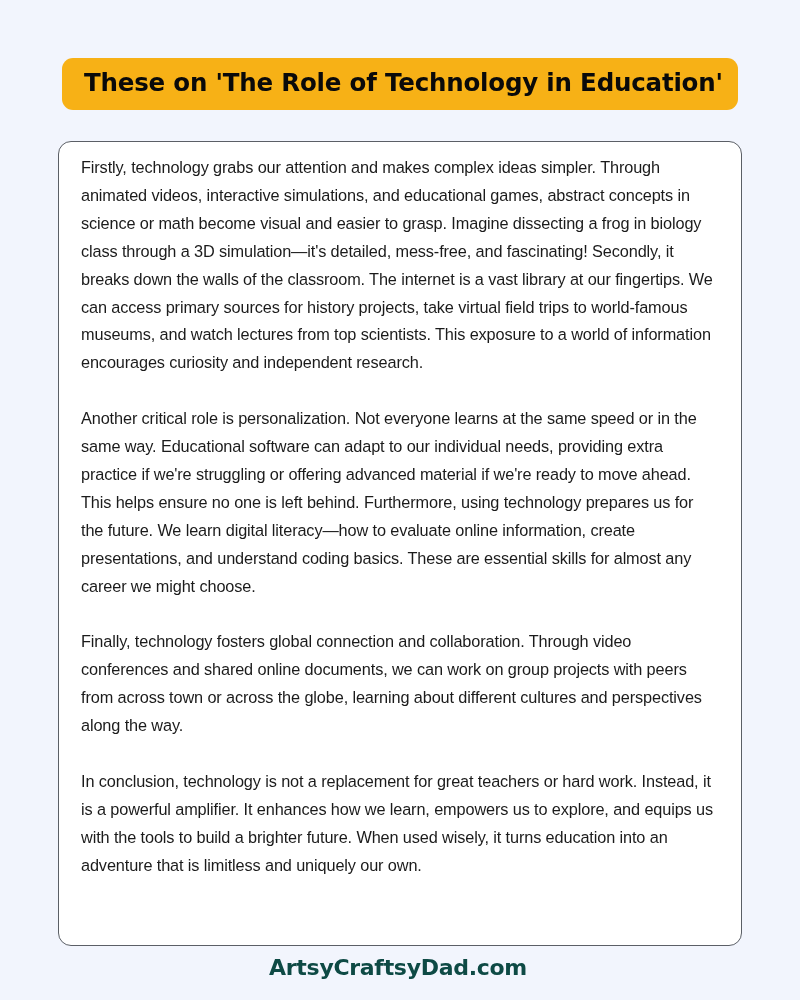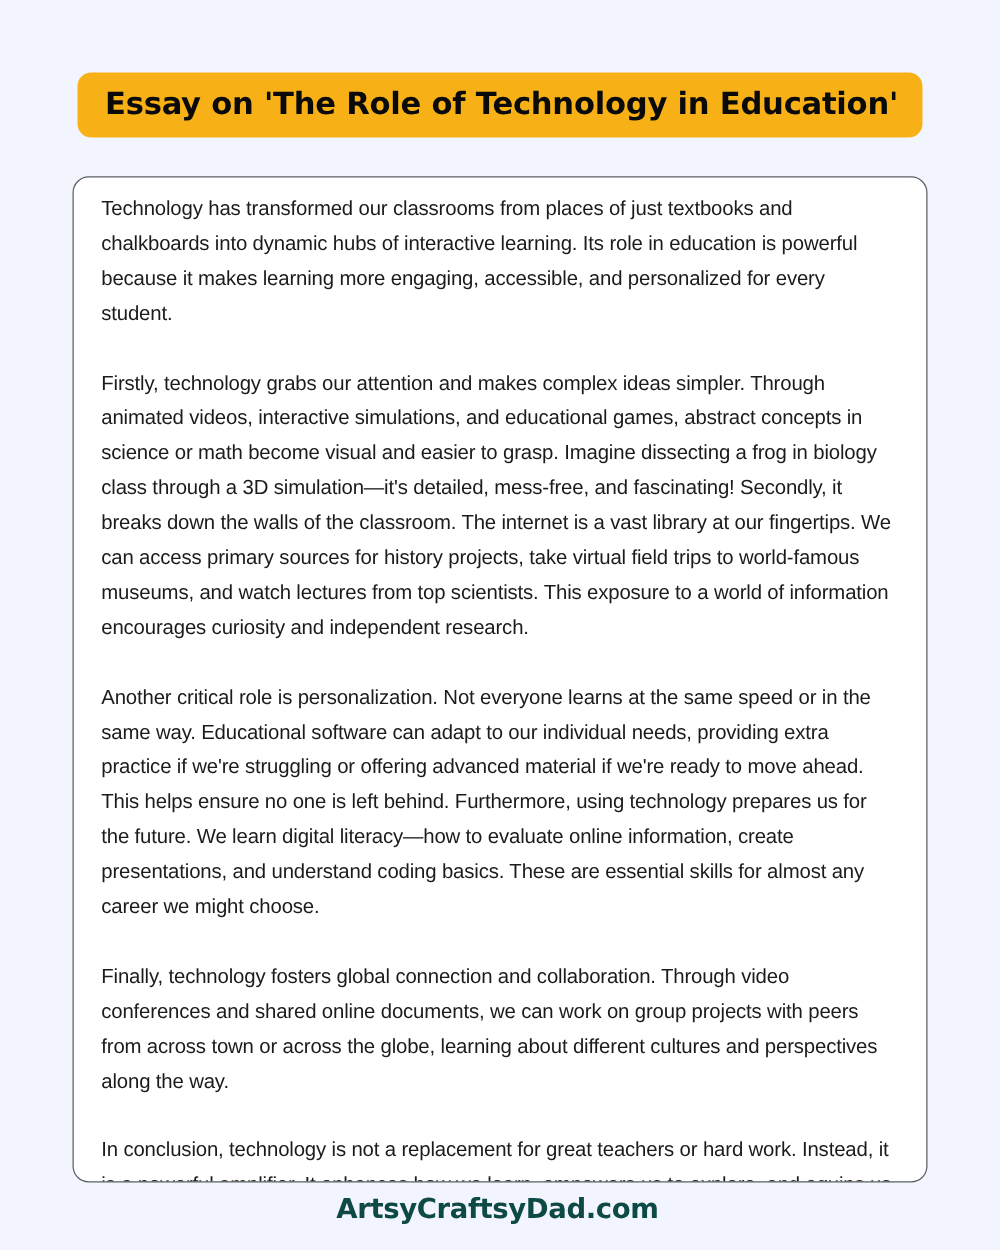--- a/index.html
+++ b/index.html
@@ -100,27 +100,26 @@
     white-space: nowrap;
   }
 </style>
 </head>
 <body>
 
 <div class="page">
 
   <div class="title-wrap">
     <div class="title-badge">
-      <span class="title-text">Essay on 'The Role of Technology in Education'</span>
+      <span class="title-text">These on 'The Role of Technology in Education'</span>
     </div>
   </div>
 
   <div class="essay-card">
     <div class="essay-body">
-      <p>Technology has transformed our classrooms from places of just textbooks and chalkboards into dynamic hubs of interactive learning. Its role in education is powerful because it makes learning more engaging, accessible, and personalized for every student.</p>
       <p>Firstly, technology grabs our attention and makes complex ideas simpler. Through animated videos, interactive simulations, and educational games, abstract concepts in science or math become visual and easier to grasp. Imagine dissecting a frog in biology class through a 3D simulation—it's detailed, mess-free, and fascinating! Secondly, it breaks down the walls of the classroom. The internet is a vast library at our fingertips. We can access primary sources for history projects, take virtual field trips to world-famous museums, and watch lectures from top scientists. This exposure to a world of information encourages curiosity and independent research.</p>
       <p>Another critical role is personalization. Not everyone learns at the same speed or in the same way. Educational software can adapt to our individual needs, providing extra practice if we're struggling or offering advanced material if we're ready to move ahead. This helps ensure no one is left behind. Furthermore, using technology prepares us for the future. We learn digital literacy—how to evaluate online information, create presentations, and understand coding basics. These are essential skills for almost any career we might choose.</p>
       <p>Finally, technology fosters global connection and collaboration. Through video conferences and shared online documents, we can work on group projects with peers from across town or across the globe, learning about different cultures and perspectives along the way.</p>
       <p>In conclusion, technology is not a replacement for great teachers or hard work. Instead, it is a powerful amplifier. It enhances how we learn, empowers us to explore, and equips us with the tools to build a brighter future. When used wisely, it turns education into an adventure that is limitless and uniquely our own.</p>
     </div>
   </div>
 
   <div class="footer">
     <span class="brand">ArtsyCraftsyDad.com</span>
   </div>

